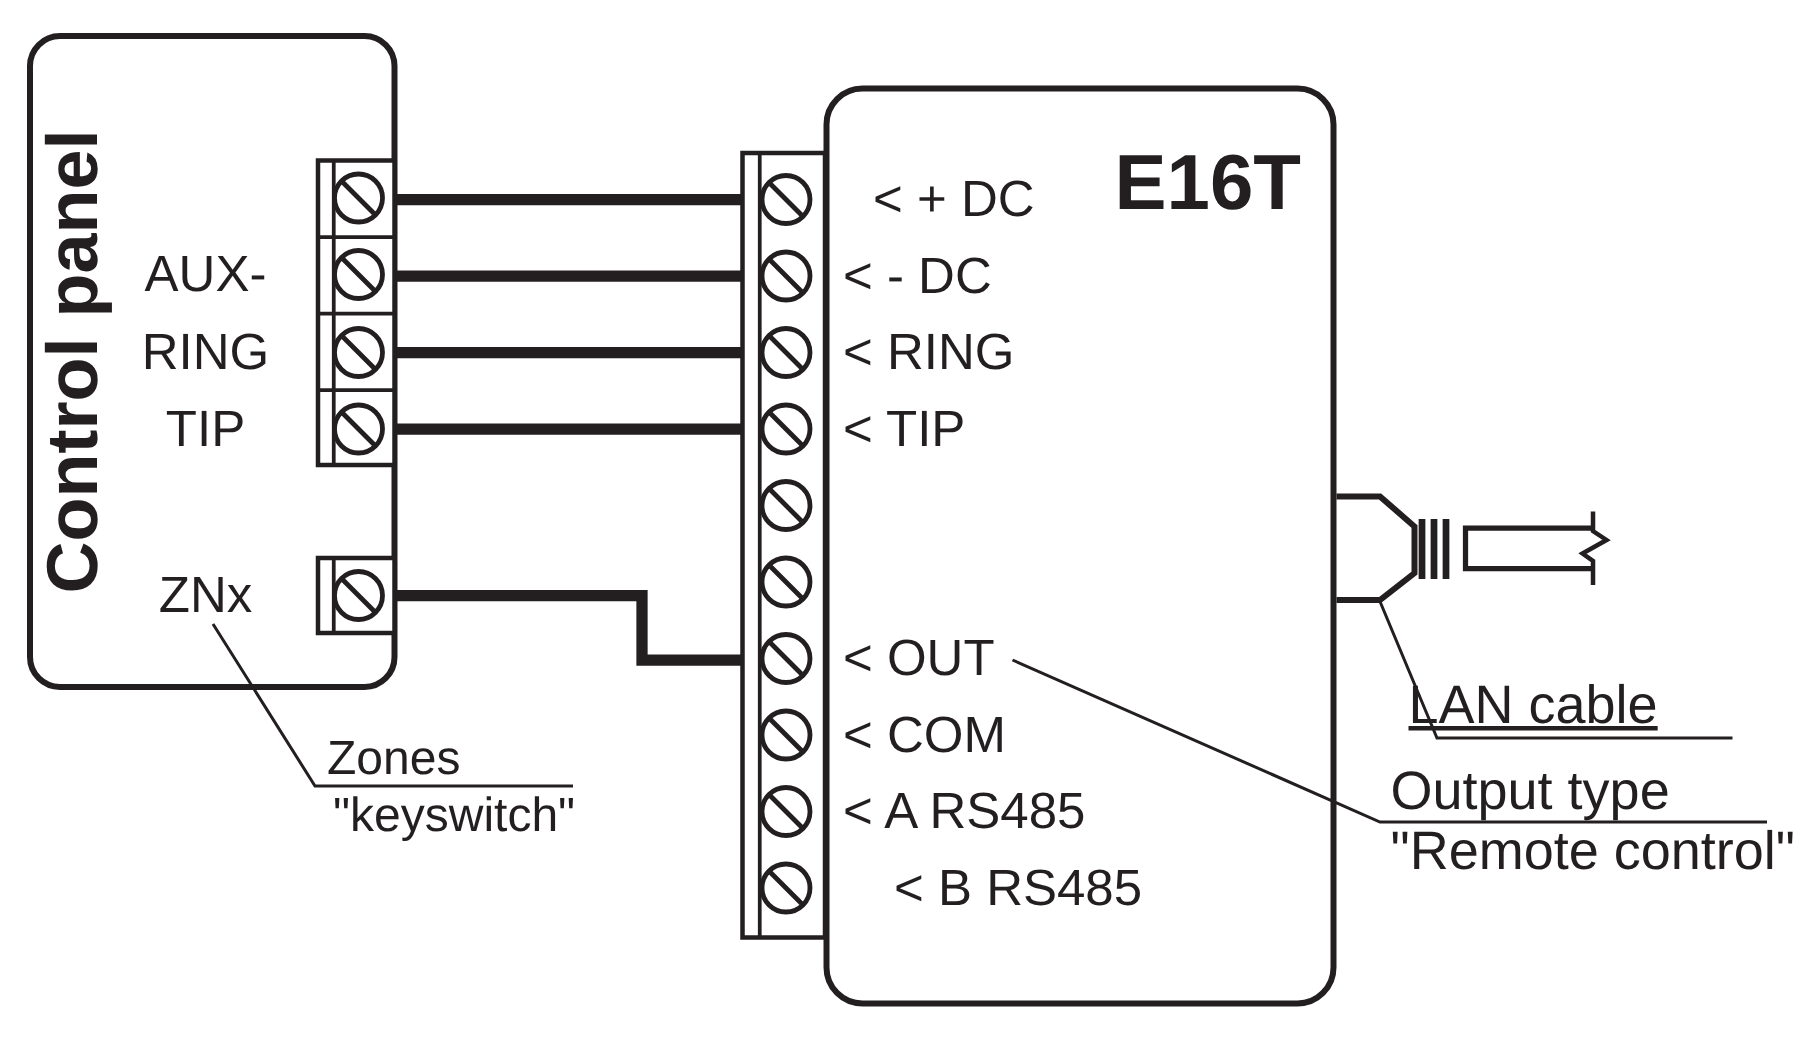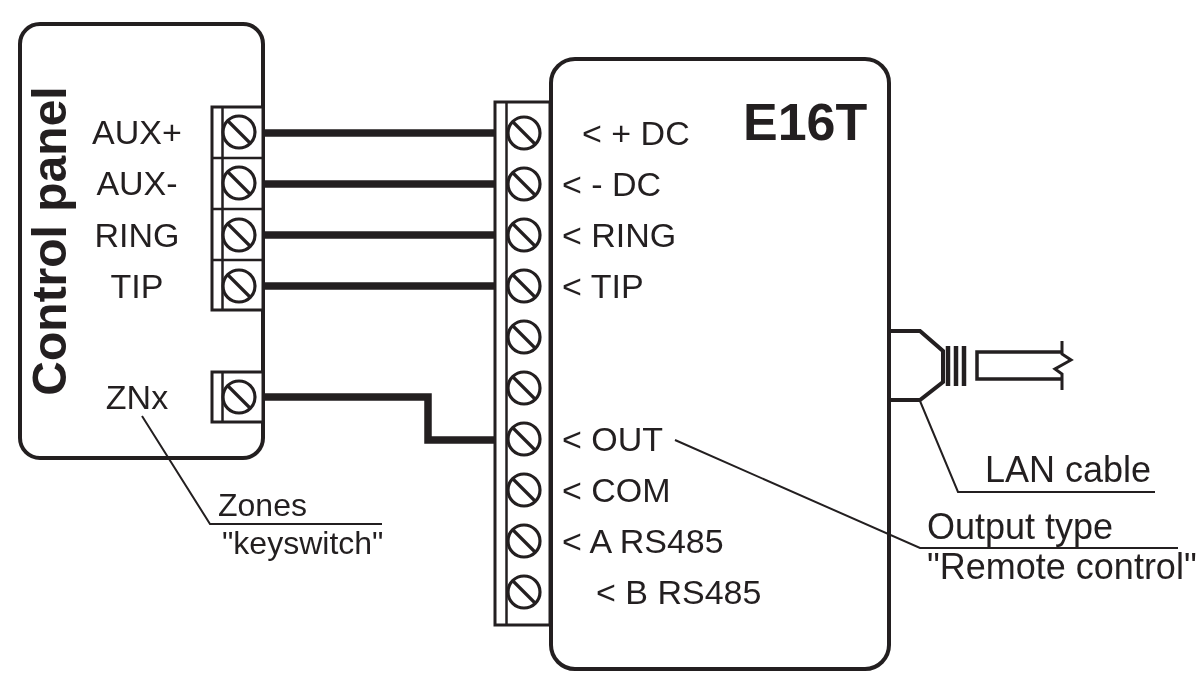--- a/index.html
+++ b/index.html
@@ -100,36 +100,35 @@
 
     <g stroke="#231f20" stroke-width="2" fill="none">
       <path d="M142 416 L210 524 H382"></path>
       <path d="M920 401 L958 492 H1155"></path>
       <path d="M675 440 L920 548 H1178"></path>
     </g>
   </svg>
 
   <div class="lbl" id="cp-title">Control panel</div>
 
-  <div class="lbl cp-term" style="left:85px;top:115px;">AUX+</div>
   <div class="lbl cp-term" style="left:85px;top:166px;">AUX-</div>
   <div class="lbl cp-term" style="left:85px;top:269px;">TIP</div>
   <div class="lbl cp-term" style="left:85px;top:218px;">RING</div>
   <div class="lbl cp-term" style="left:85px;top:380px;">ZNx</div>
 
   <div class="lbl" id="e16t-title">E16T</div>
 
   <div class="lbl e16t-term" style="left:562px;top:115px;margin-left:20px;">&lt; + DC</div>
   <div class="lbl e16t-term" style="left:562px;top:166px;">&lt; - DC</div>
   <div class="lbl e16t-term" style="left:562px;top:217px;">&lt; RING</div>
   <div class="lbl e16t-term" style="left:562px;top:268px;">&lt; TIP</div>
   <div class="lbl e16t-term" style="left:562px;top:421px;">&lt; OUT</div>
   <div class="lbl e16t-term" style="left:562px;top:472px;">&lt; COM</div>
   <div class="lbl e16t-term" style="left:562px;top:523px;">&lt; A RS485</div>
   <div class="lbl e16t-term" style="left:596px;top:574px;">&lt; B RS485</div>
 
   <div class="lbl anno-sm" style="left:218px;top:488px;">Zones</div>
   <div class="lbl anno-sm" style="left:222px;top:526px;">"keyswitch"</div>
-  <div class="lbl anno" style="left:985px;top:452px;">LAN cable</div>
+  <div class="lbl anno" style="left:939px;top:452px;text-decoration:underline;">LAN cable</div>
   <div class="lbl anno" style="left:927px;top:509px;">Output type</div>
   <div class="lbl anno" style="left:927px;top:549px;">"Remote control"</div>
 
 </div>
 
 </body></html>

